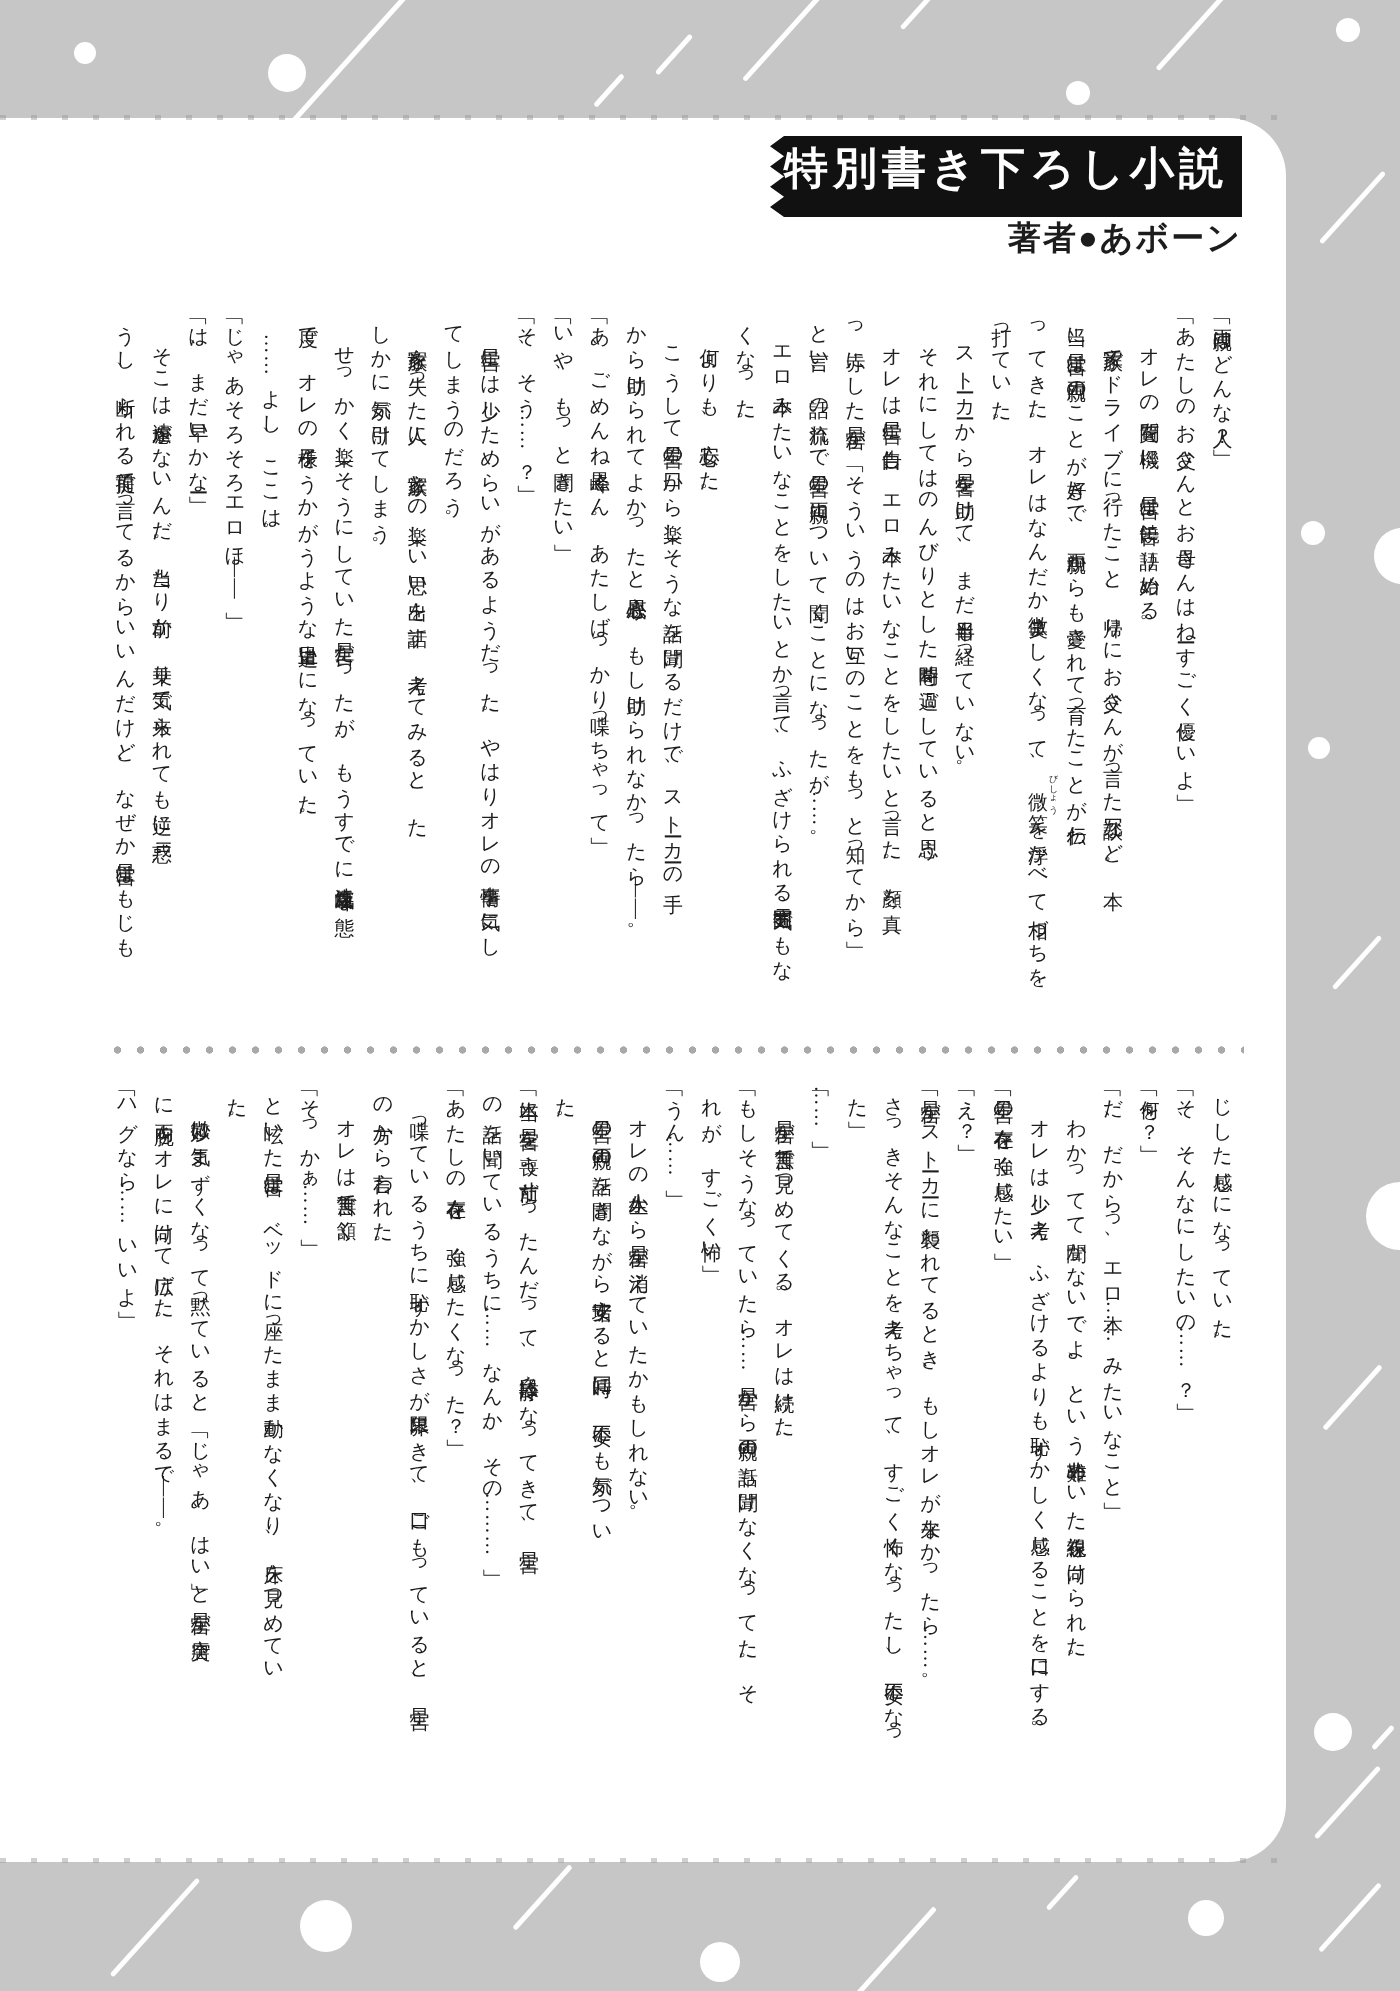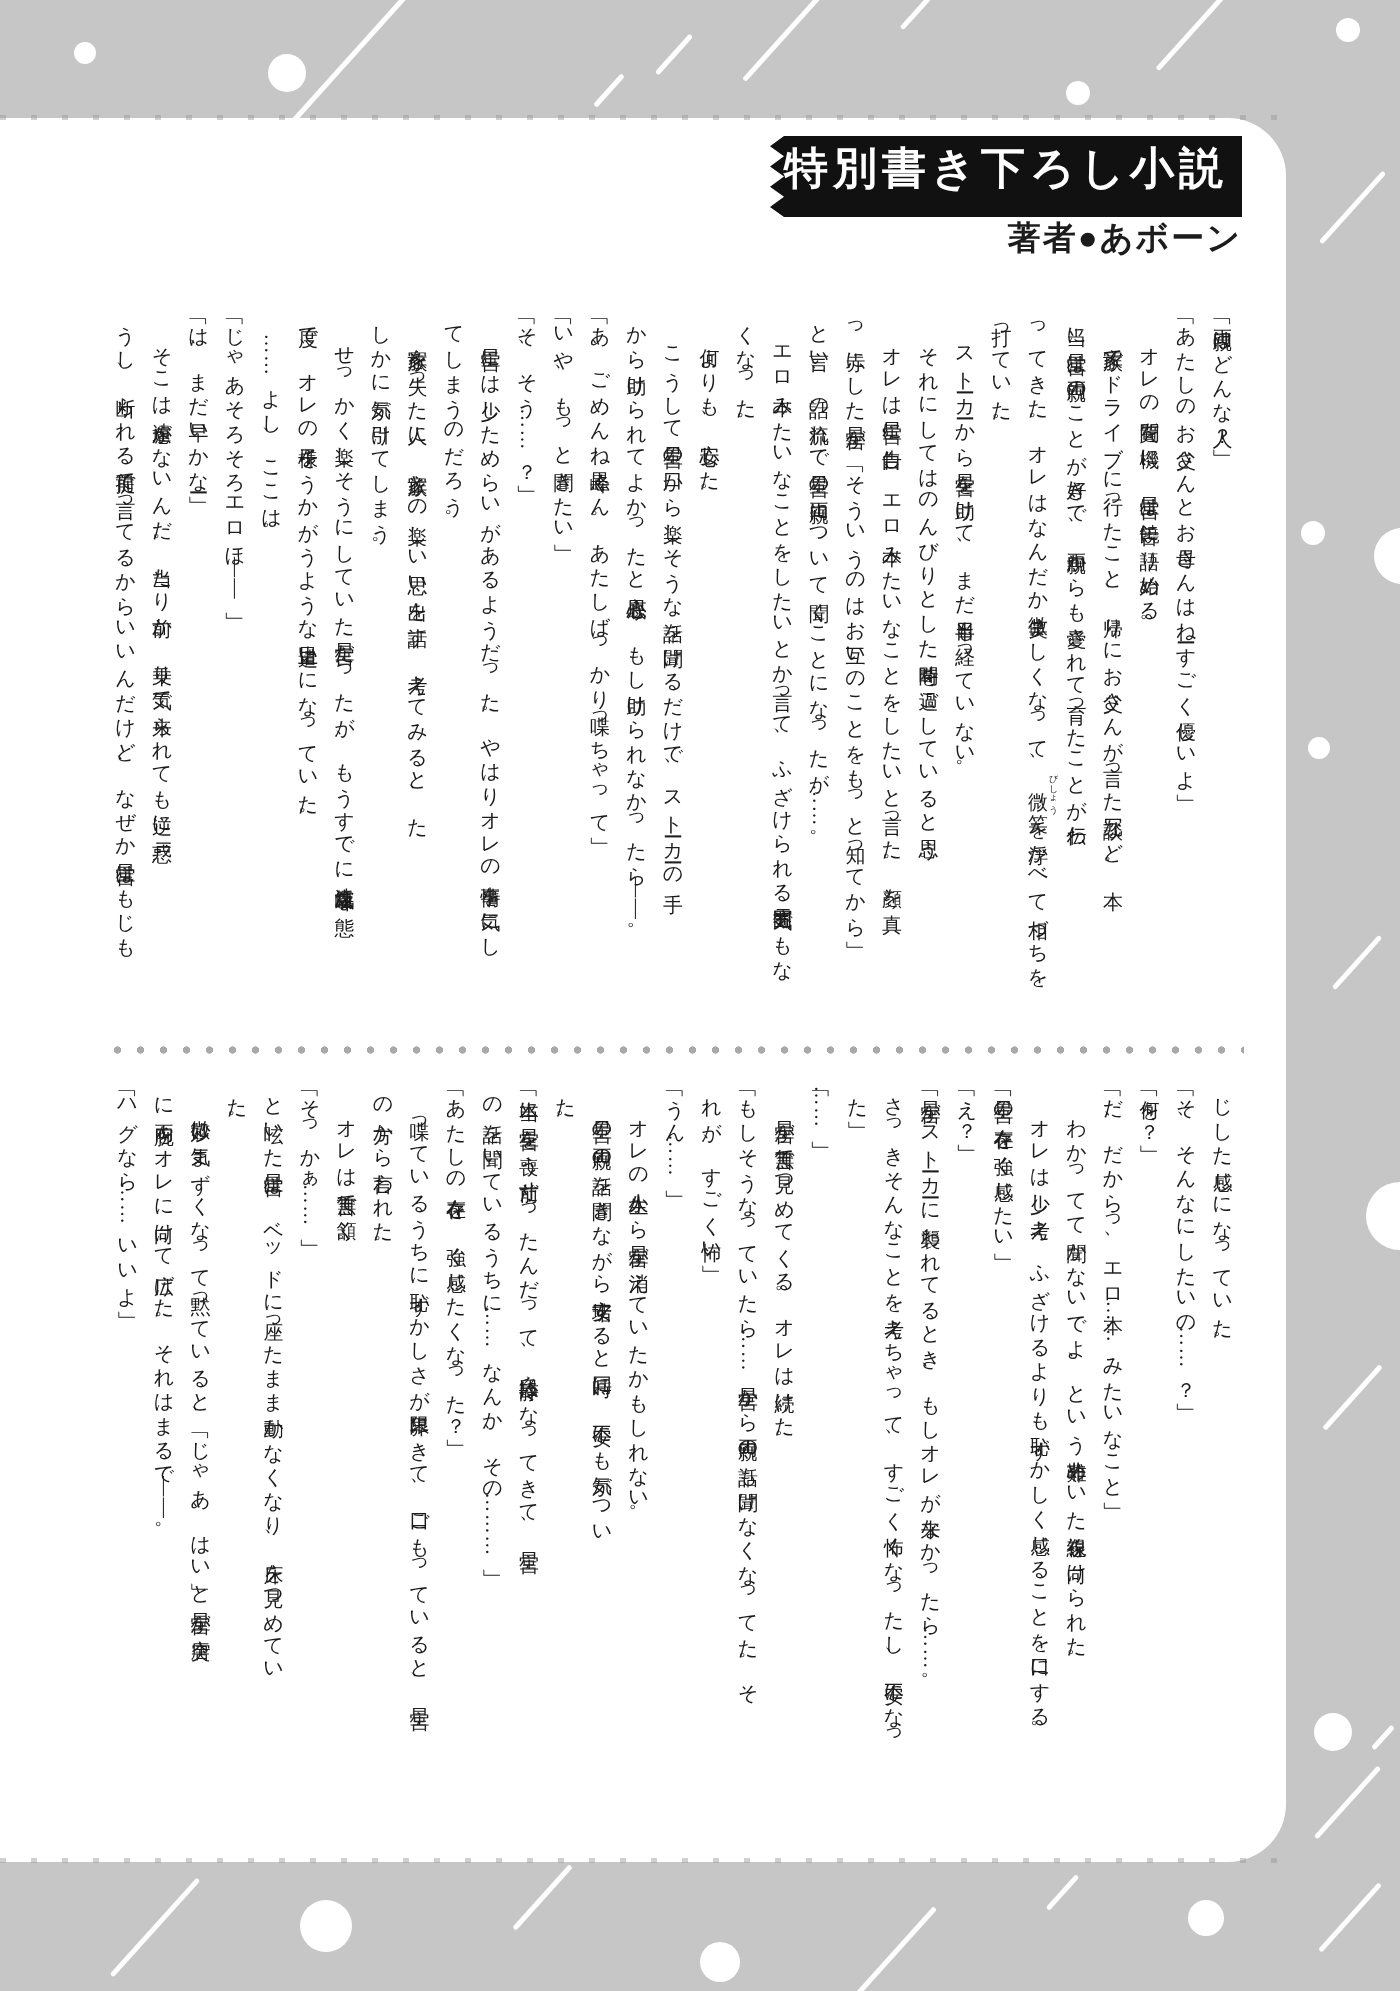--- a/index.html
+++ b/index.html
@@ -23,21 +23,21 @@
   .banner{
     position:absolute;left:770px;top:136px;width:472px;height:81px;
     background:var(--banner-bg,#111);
     color:var(--banner-fg,#fff);
     font-family:"Liberation Sans","DejaVu Sans",sans-serif;font-weight:bold;
     font-size:44px;letter-spacing:5px;line-height:63px;text-align:center;
     clip-path:polygon(14px 0,100% 0,100% 100%,14px 100%,0 87.5%,14px 75%,0 62.5%,14px 50%,0 37.5%,14px 25%,0 12.5%);
   }
   .author{
     position:absolute;right:158px;top:216px;
-    font-family:Liberation Sans, sans-serif;font-weight:600;
+    font-family:Liberation Mono, monospace;font-weight:600;
     font-size:33px;letter-spacing:2px;color:#1c1c1c;
   }
   
   .vtext{
     position:absolute;writing-mode:vertical-rl;text-orientation:mixed;
     color:var(--ink,#1c1c1c);font-size:20px;letter-spacing:1.5px;
     white-space:nowrap;
   }
   #upper-text{left:109px;top:312px;width:1132px;height:700px;}
   #lower-text{left:109px;top:1084px;width:1132px;height:705px;}

